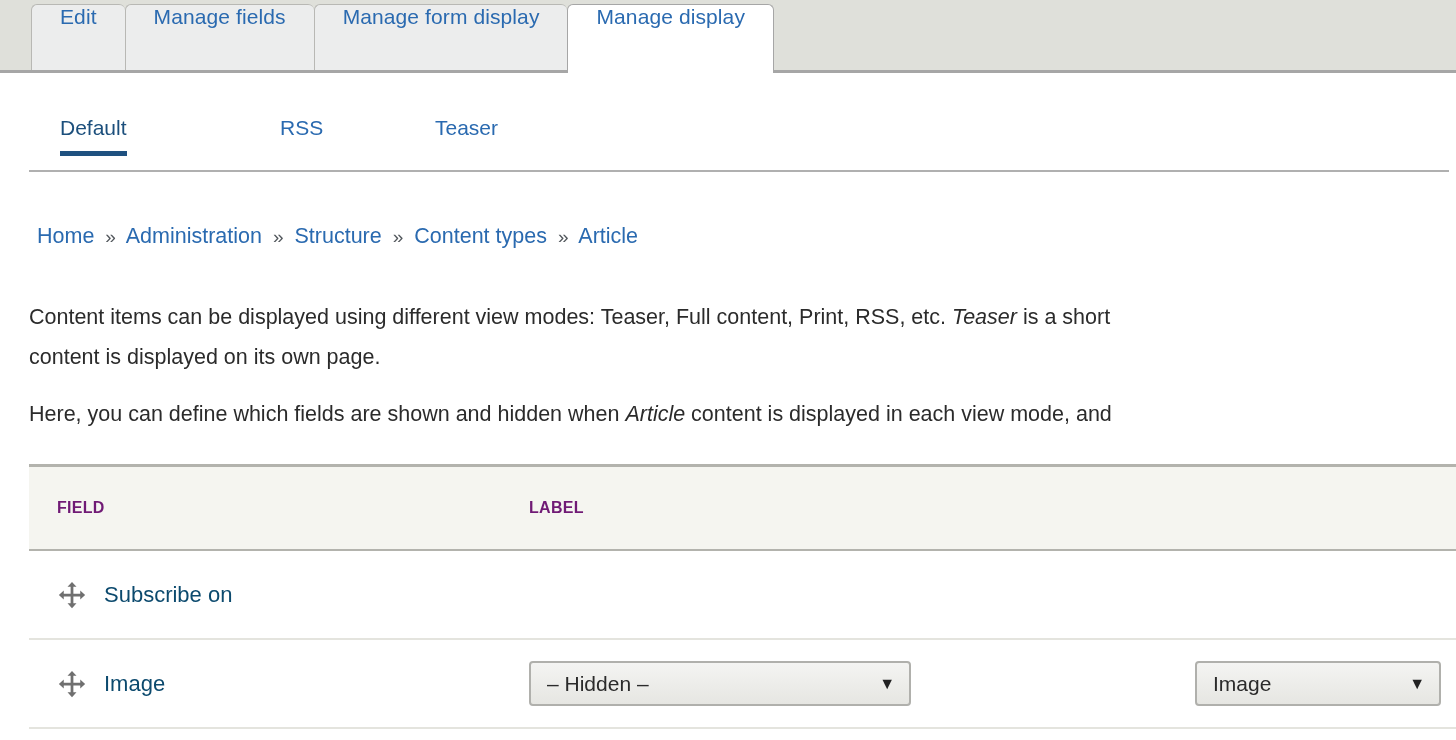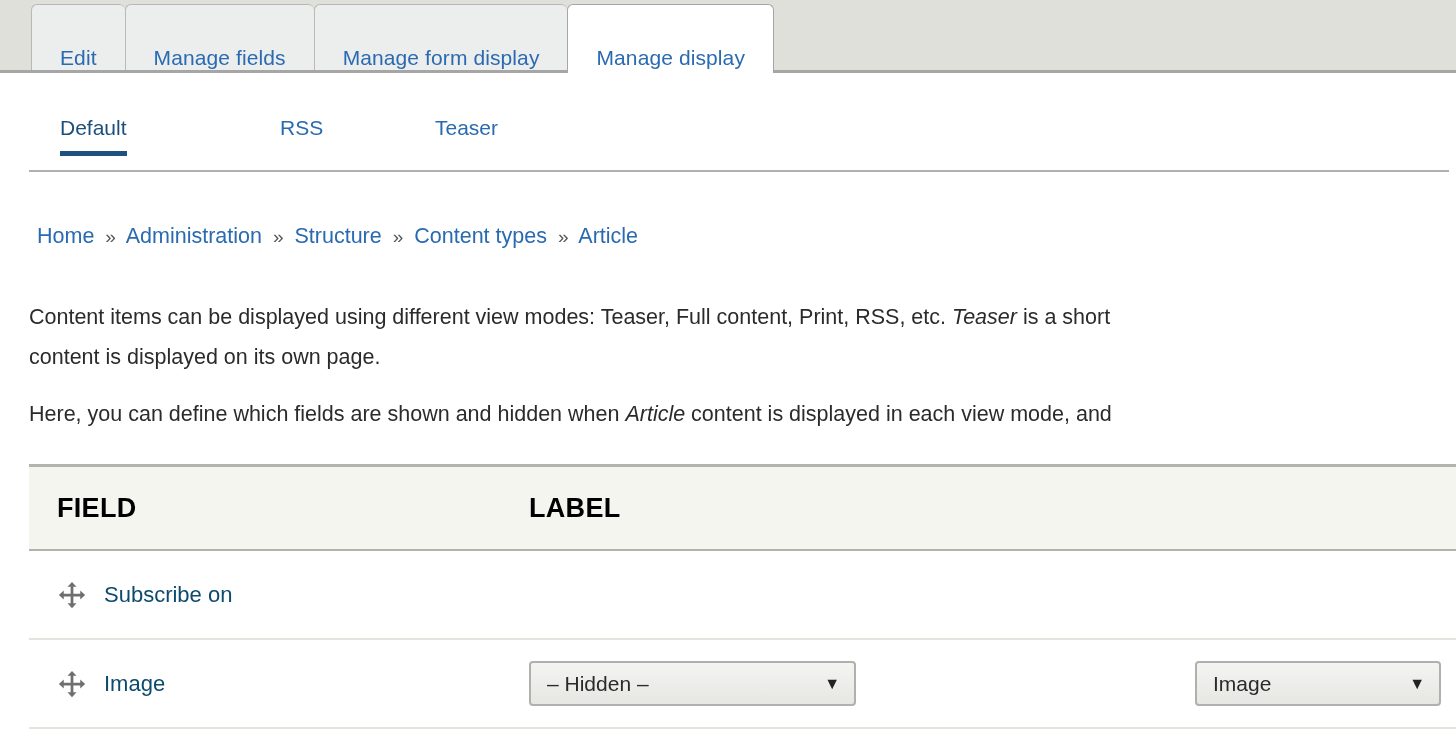--- a/index.html
+++ b/index.html
@@ -26,21 +26,21 @@
   }
   .primary-tabs {
     position: absolute;
     left: 31px; top: 4px;
     height: 66px;
     display: flex;
     align-items: stretch;
   }
   .ptab {
     display: flex;
-    align-items: flex-end;
+    align-items: flex-start;
     justify-content: center;
     padding: 0 28px;
     background: #eceded;
     border: 1px solid #b8b8b4;
     border-bottom: none;
     border-right: none;
     border-radius: 6px 6px 0 0;
     color: #2a6ab0;
     font-size: 21px;
     letter-spacing: .1px;
@@ -125,23 +125,23 @@
     border-top: 3px solid #b3b3ad;
   }
   .thead {
     display: flex;
     align-items: center;
     height: 84px;
     background: #f5f5f0;
     border-bottom: 2px solid #b3b3ad;
   }
   .th {
-    font-size: 27px;
+    font-size: 16px;
     font-weight: bold;
-    color: #000000;
+    color: #701a75;
     letter-spacing: .3px;
   }
   .col-field  { width: 500px; padding-left: 28px; }
   .col-label  { width: 666px; }
   .col-format { flex: 1; }
 
   .trow {
     display: flex;
     align-items: center;
     height: 89px;
@@ -175,21 +175,21 @@
     height: 45px;
     padding: 0 14px 0 16px;
     background: linear-gradient(#f4f4f2, #e6e6e2);
     border: 2px solid #b0b0ac;
     border-radius: 4px;
     font-size: 21px;
     color: #2b2b2b;
     cursor: pointer;
     white-space: nowrap;
   }
-  .sel-label { width: 327px; }
+  .sel-label { width: 382px; }
   .sel-format { width: 246px; }
   .sel .caret {
     margin-left: 12px;
     font-size: 16px;
     color: #222;
     line-height: 1;
   }
 </style>
 </head>
 <body>

